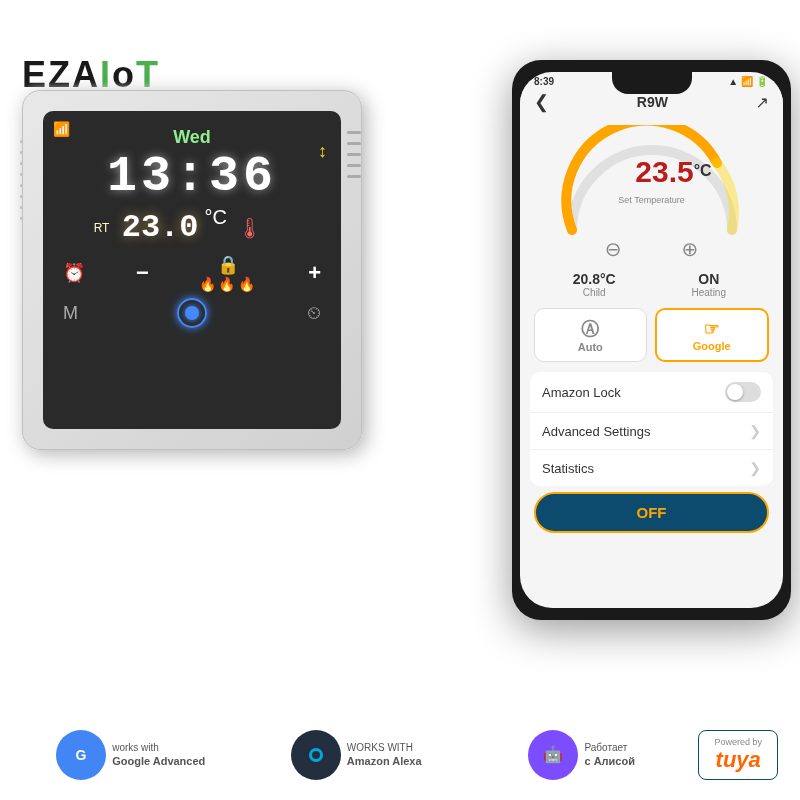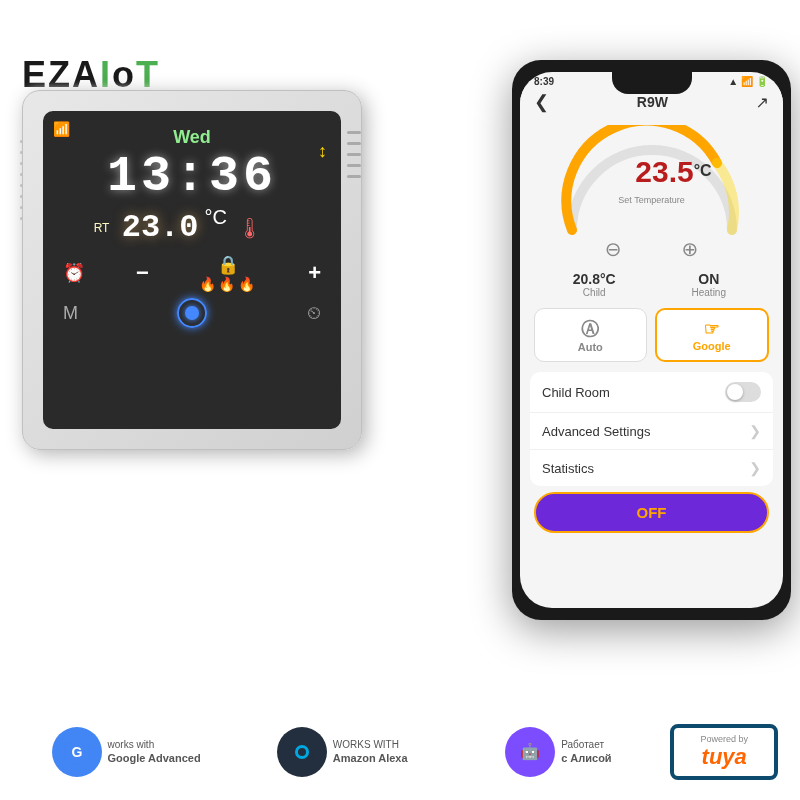--- a/index.html
+++ b/index.html
@@ -297,21 +297,21 @@
       border-radius: 50%;
       position: absolute;
       top: 2px;
       left: 2px;
       box-shadow: 0 1px 3px rgba(0,0,0,0.3);
     }
 
     
     .off-button {
       margin: 6px 14px;
-      background: #6d28d9;
+      background: #0c4a6e;
       border: 2px solid #FFA500;
       color: #FFA500;
       border-radius: 25px;
       padding: 10px;
       text-align: center;
       font-size: 15px;
       font-weight: 700;
     }
 
     
@@ -355,22 +355,22 @@
       background: #7C4DFF;
       display: flex; align-items: center; justify-content: center;
       color: #fff; font-size: 18px;
     }
 
     
     .tuya-badge {
       display: flex;
       flex-direction: column;
       align-items: center;
-      padding: 6px 26px;
-      border: 4px solid #0c4a6e;
+      padding: 6px 15px;
+      border: 1px solid #0c4a6e;
       border-radius: 8px;
     }
     .tuya-powered { font-size: 9px; color: #888; }
     .tuya-logo {
       font-size: 22px;
       font-weight: 900;
       color: #FF6600;
       font-style: italic;
     }
   </style>
@@ -504,21 +504,21 @@
           <span>Auto</span>
         </div>
         <div class="mode-btn active">
           <span class="mode-btn-icon">☞</span>
           <span>Google</span>
         </div>
       </div>
 
       <div class="settings-list">
         <div class="settings-item">
-          <span class="settings-item-label">Child Room</span>
+          <span class="settings-item-label">Amazon Lock</span>
           <div class="toggle">
             <div class="toggle-knob"></div>
           </div>
         </div>
         <div class="settings-item">
           <span class="settings-item-label">Advanced Settings</span>
           <span class="settings-arrow">❯</span>
         </div>
         <div class="settings-item">
           <span class="settings-item-label">Statistics</span>

